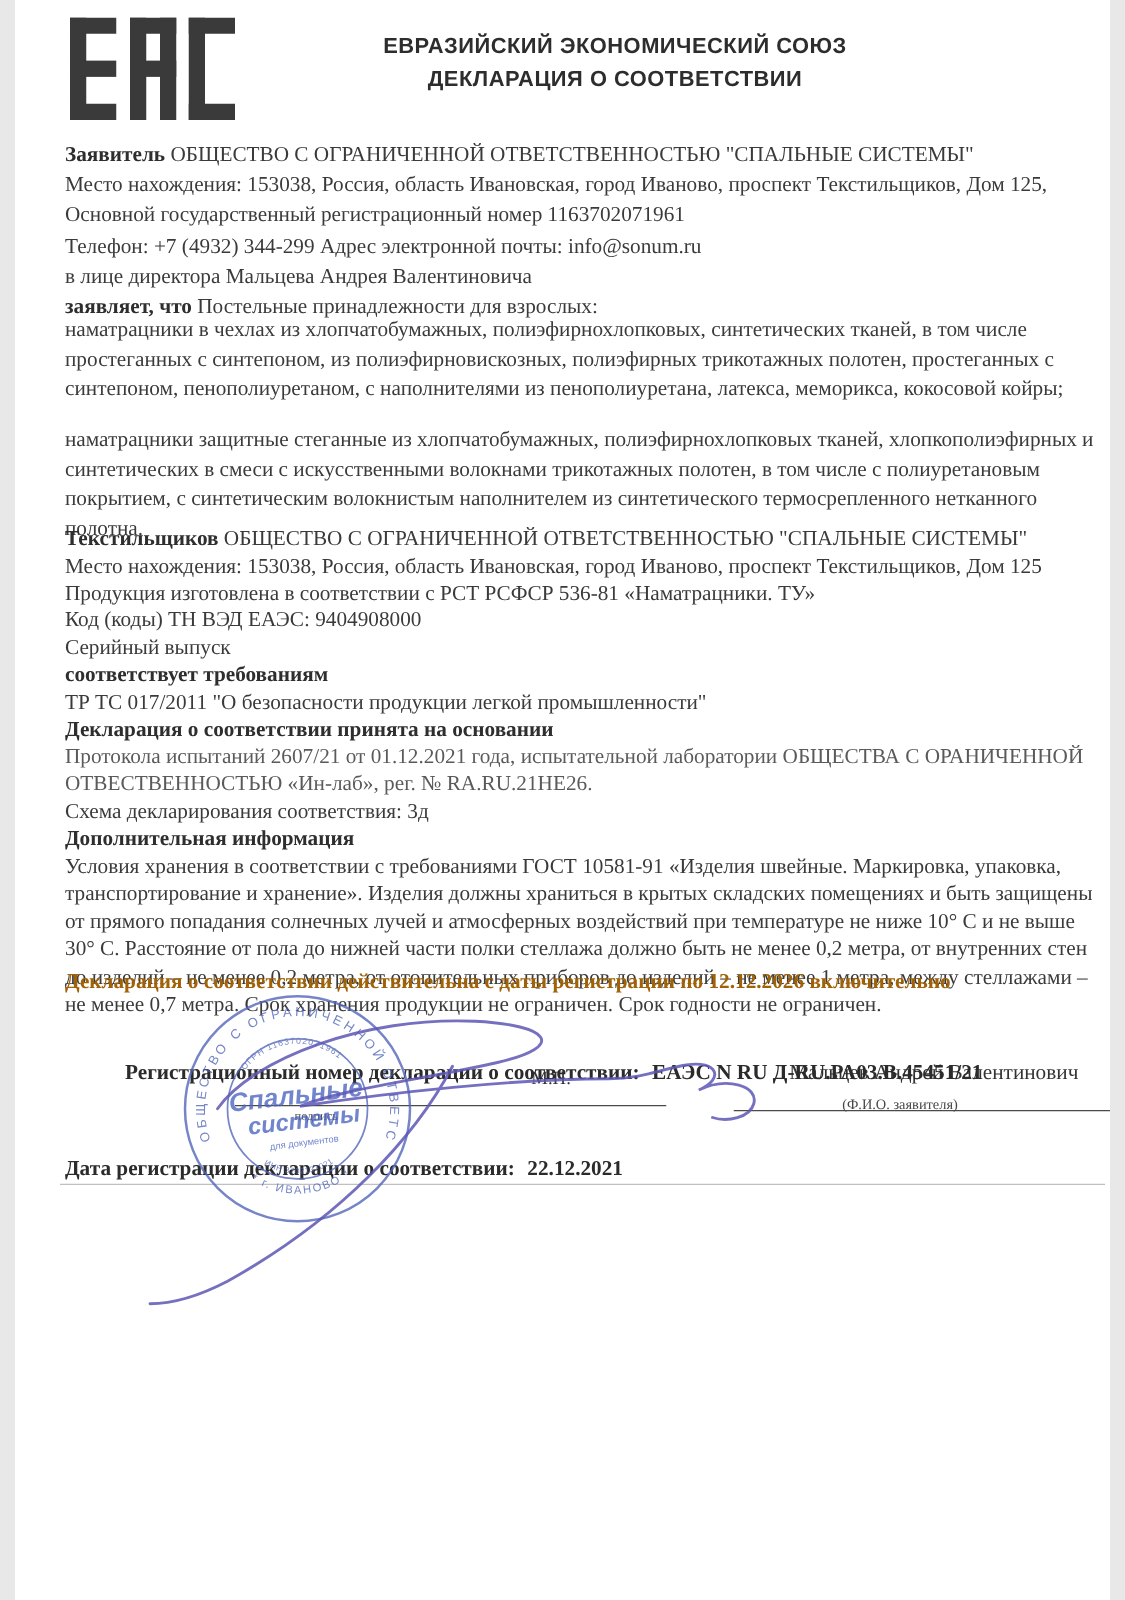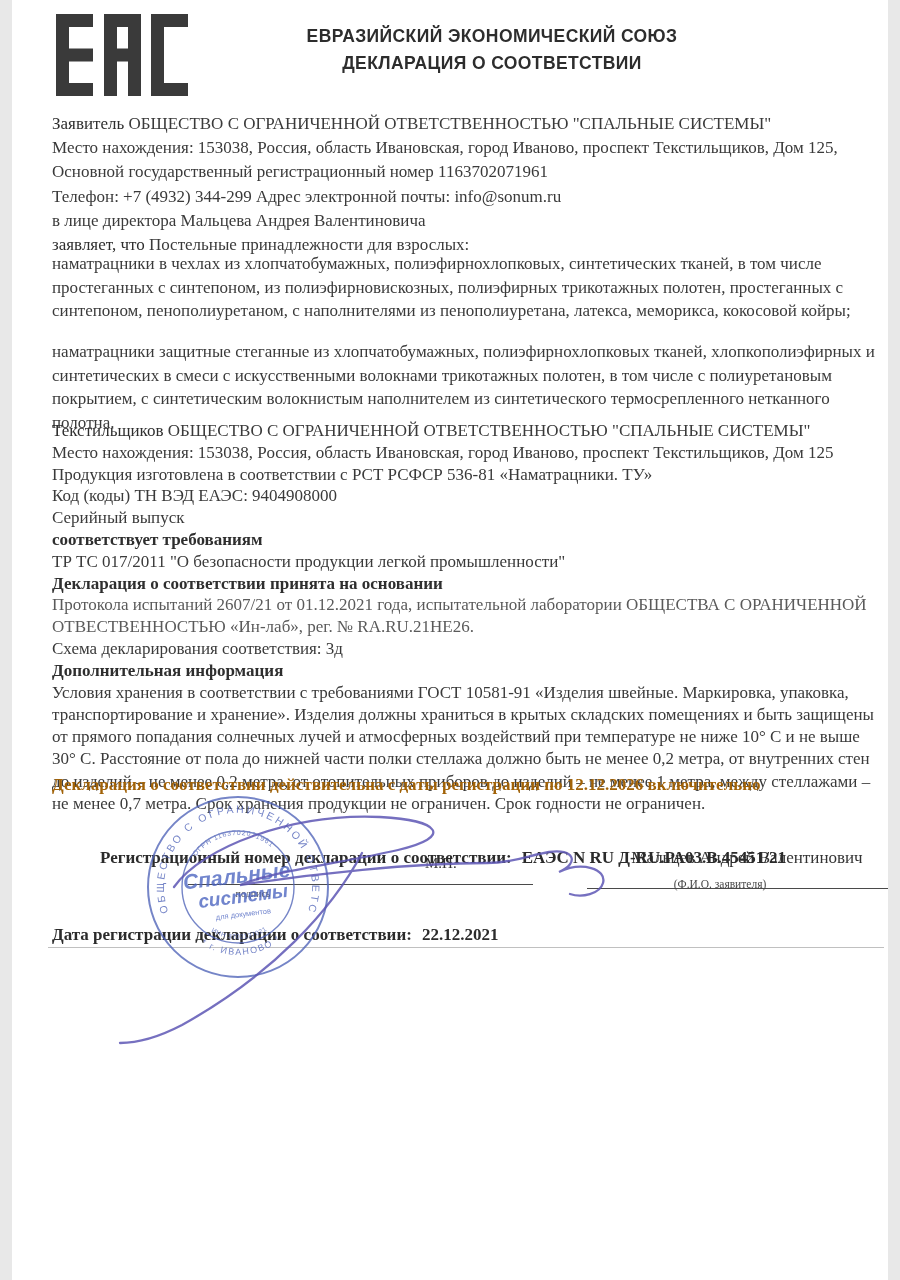--- a/index.html
+++ b/index.html
@@ -18,21 +18,21 @@
     font-weight:bold;font-size:17.5px;line-height:27px;
     color:#2d2d2d;letter-spacing:0.4px;
   }
   
   .tblock{left:40px;width:826px;font-size:17px;}
   .applicant{top:112px;line-height:24.2px;}
   .products1{top:252px;line-height:23.5px;}
   .products2{top:340px;line-height:23.5px;}
   .mainblock{top:420px;line-height:21.8px;}
   .addtext{line-height:22.3px;}
-  .lead{font-weight:normal;color:#2e2e2e;}
+  .lead{font-weight:bold;color:#2e2e2e;}
   .boldline{font-weight:bold;color:#2e2e2e;}
   .lighter{color:#5a5a5a;}
   
   .validity{top:775px;font-weight:bold;color:#a16207;}
   .mp{left:413px;top:855px;font-size:15px;color:#333;}
   .sig-left{left:176px;top:862px;width:345px;height:22px;border-bottom:1.5px solid #4a4a4a;}
   .sig-left-caption{left:176px;top:888px;width:130px;text-align:center;font-size:10px;color:#4c4c4c;}
   .sig-right{left:575px;top:848px;width:320px;text-align:center;font-size:17px;color:#333;
              border-bottom:1.5px solid #4a4a4a;padding-bottom:20px;}
   .sig-right-caption{left:548px;top:878px;width:320px;text-align:center;font-size:11.5px;color:#474747;}

